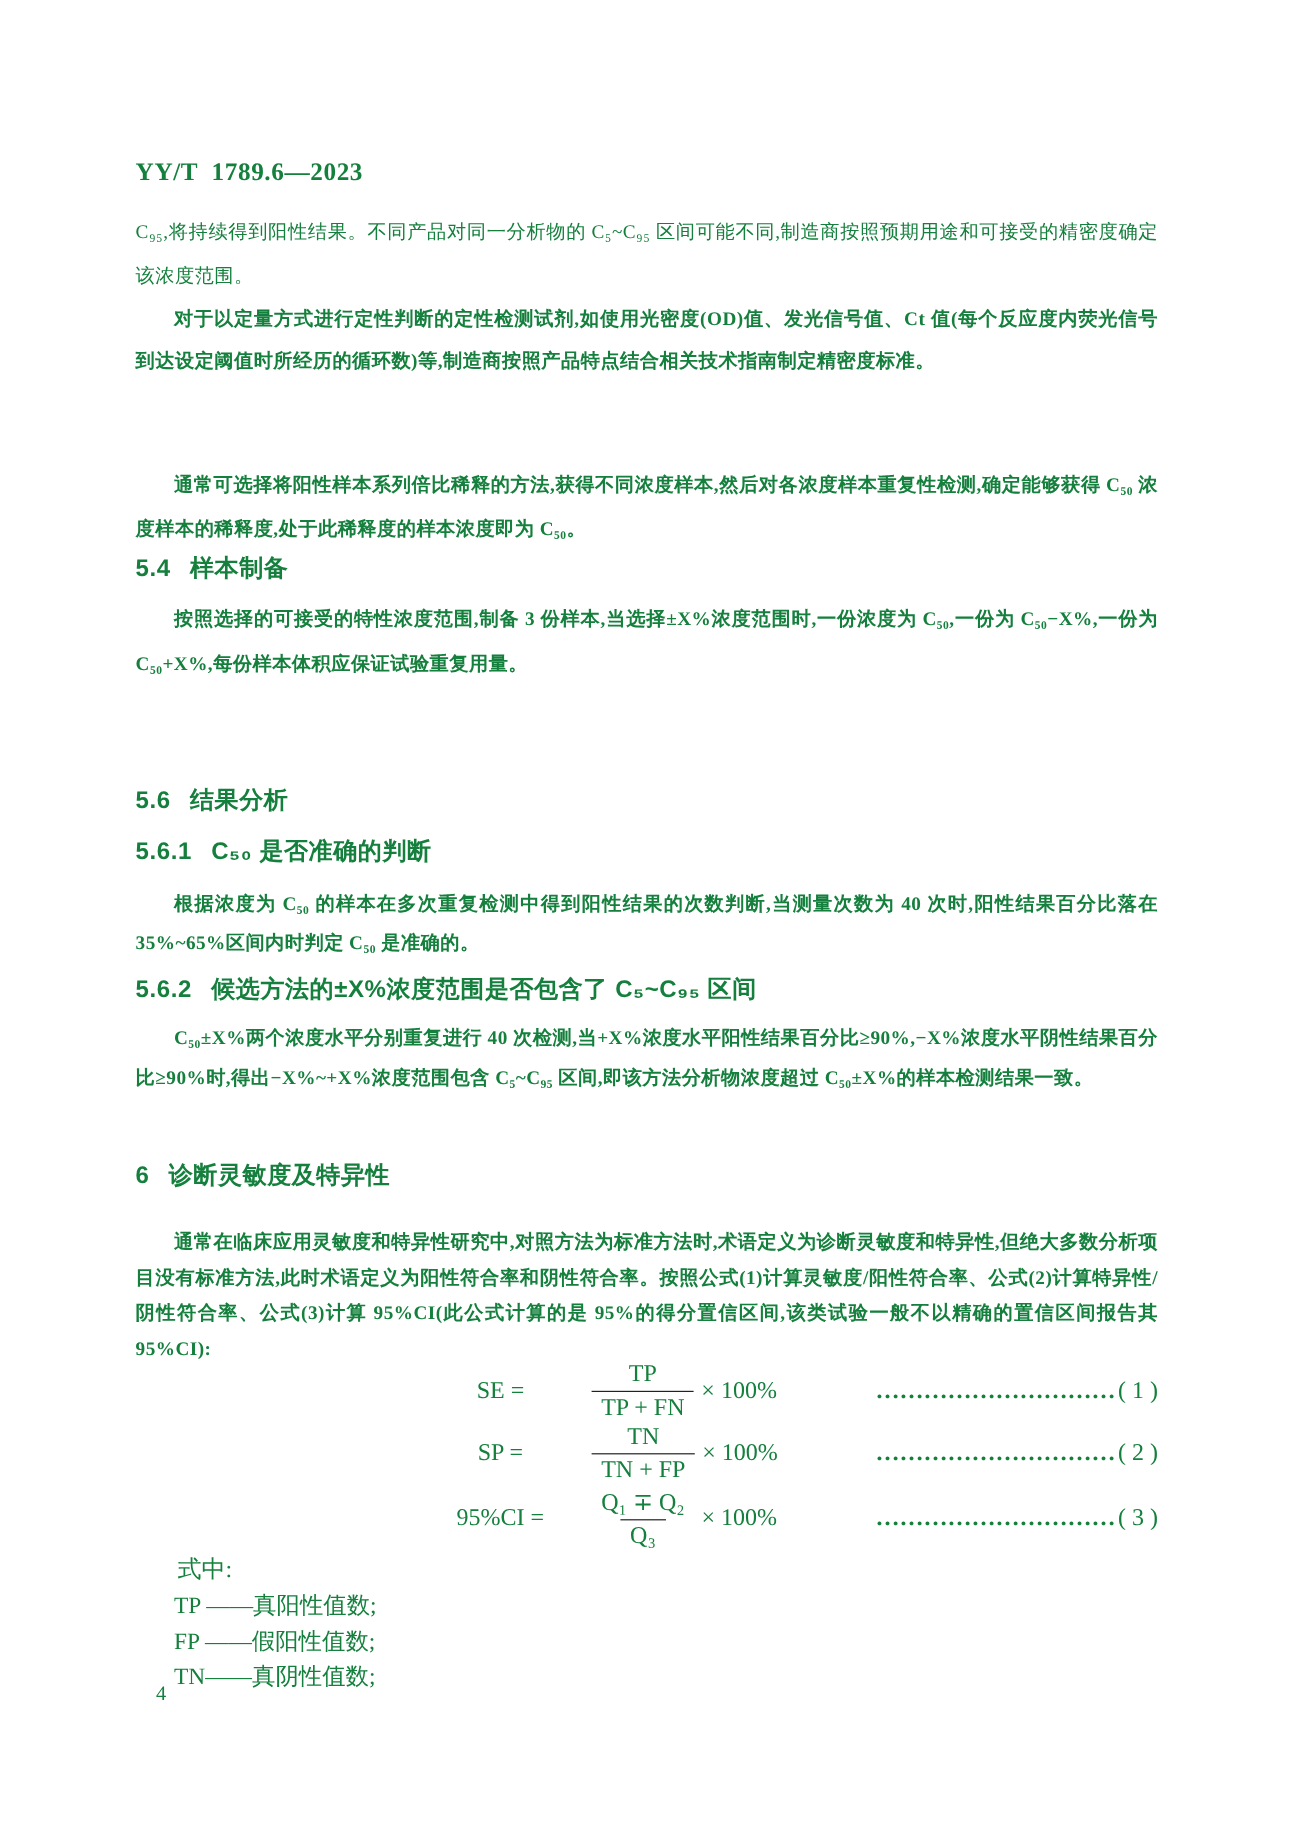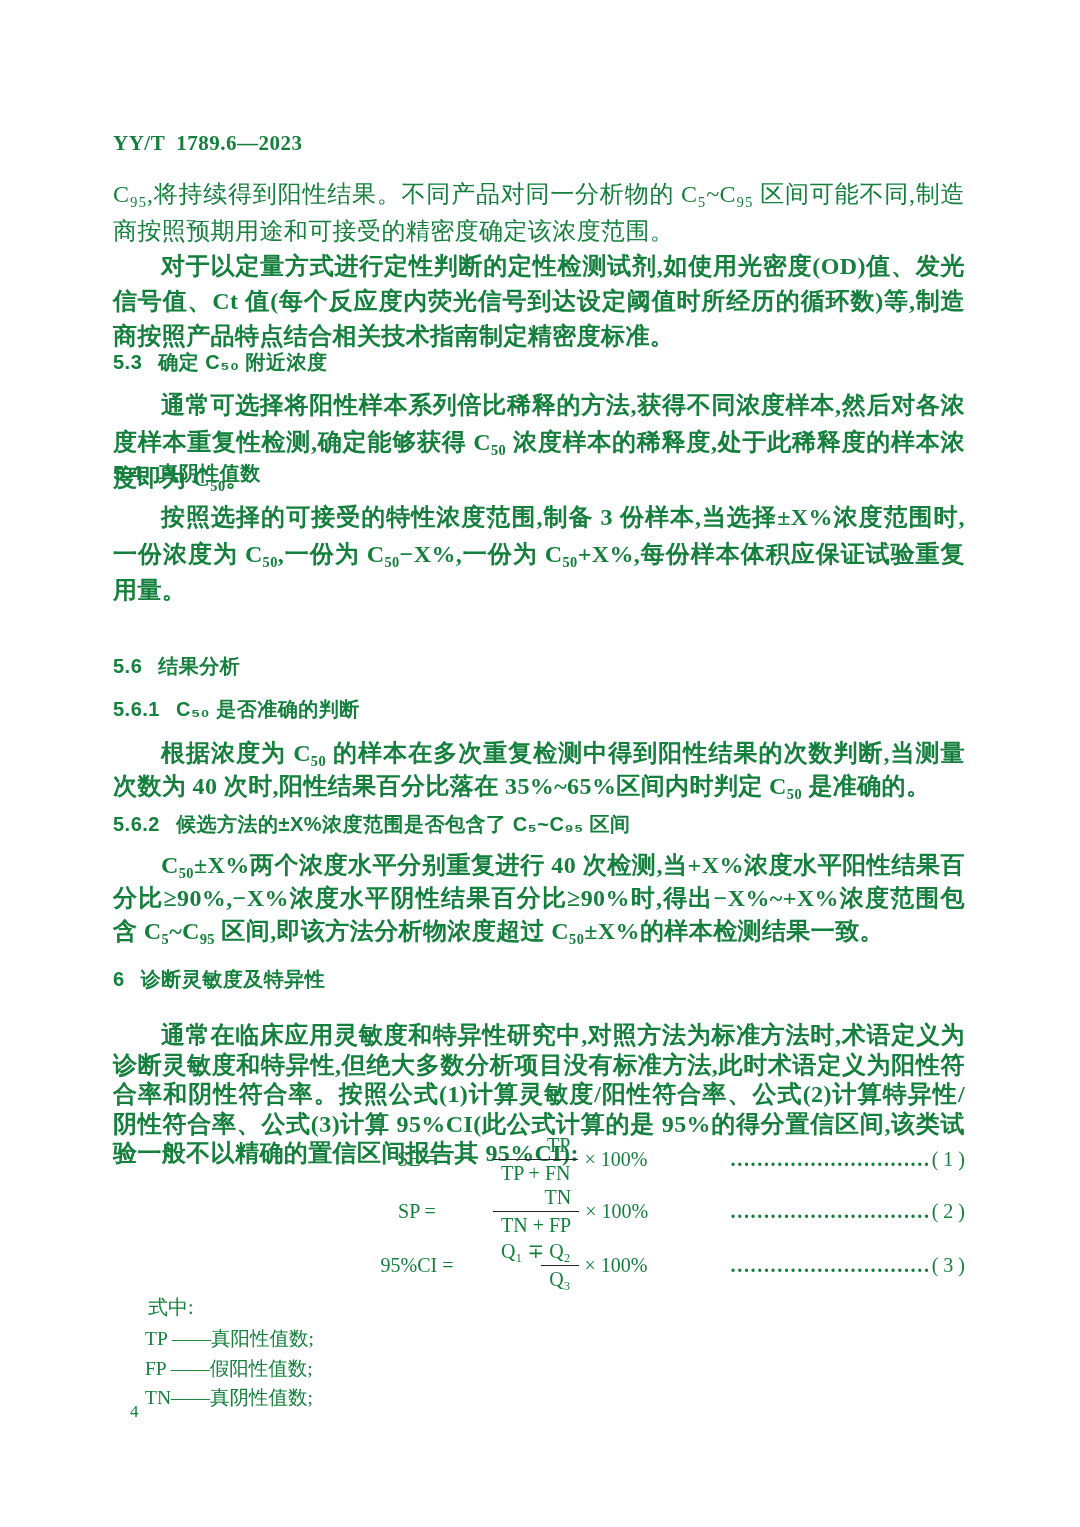--- a/index.html
+++ b/index.html
@@ -13,42 +13,42 @@
     overflow:hidden;
   }
   .blk { position:absolute; left:113px; width:852px; }
   .doc-header {
     font-weight:bold;
     font-size:21px;
     letter-spacing:0.5px;
     white-space:pre;
   }
   .body-text {
-    font-size:24px;
+    font-size:16px;
     line-height:36.5px;
     text-align:justify;
     letter-spacing:0.4px;
   }
   .indent { text-indent:2em;font-weight:bold; }
   .heading {
     font-family:"Liberation Sans","DejaVu Sans",sans-serif;
     font-weight:bold;
     font-size:20px;
     letter-spacing:0.5px;
     white-space:nowrap;
   }
   .heading .hnum { margin-right:16px; }
   .formula-row {
     position:absolute; left:113px; width:852px;
     display:flex; align-items:center;
     font-size:20px;
   }
   .eq { display:flex; align-items:center; margin-left:238px; }
   .eq-lhs { min-width:132px; text-align:center; margin-right:4px; white-space:pre; }
-  .frac { display:inline-flex; flex-direction:column; align-items:flex-end; margin:0 6px; }
+  .frac { display:inline-flex; flex-direction:column; align-items:center; margin:0 6px; }
   .frac .fnum { padding:0 8px 2px 8px; white-space:pre; }
   .frac .fden { padding:2px 8px 0 8px; border-top:1.6px solid #222; white-space:pre; }
   .eq-rhs { white-space:pre; }
   .leader { margin-left:auto; display:flex; align-items:center; }
   .leader .dots { font-weight:bold; letter-spacing:0px; }
   .leader .fno { margin-left:2px; white-space:pre; }
   .where-label { font-size:20px; }
   .where-list { font-size:19.5px; line-height:29.5px; }
   .where-list .witem { white-space:pre; }
   .page-number { font-size:17px; }
@@ -57,27 +57,24 @@
 <body>
 
 <div class="page">
 
   <div class="blk doc-header" style="top:131px">YY/T  1789.6—2023</div>
 
   <div class="blk body-text" style="top:176px">C₉₅,将持续得到阳性结果。不同产品对同一分析物的 C₅~C₉₅ 区间可能不同,制造商按照预期用途和可接受的精密度确定该浓度范围。</div>
 
   <div class="blk body-text indent" style="top:249px; line-height:35px">对于以定量方式进行定性判断的定性检测试剂,如使用光密度(OD)值、发光信号值、Ct 值(每个反应度内荧光信号到达设定阈值时所经历的循环数)等,制造商按照产品特点结合相关技术指南制定精密度标准。</div>
 
-  <div class="blk heading" style="top:349px">
-    <span class="hnum">5.3</span><span>确定 C₅₀ 附近浓度</span>
-  </div>
   <div class="blk body-text indent" style="top:387px">通常可选择将阳性样本系列倍比稀释的方法,获得不同浓度样本,然后对各浓度样本重复性检测,确定能够获得 C₅₀ 浓度样本的稀释度,处于此稀释度的样本浓度即为 C₅₀。</div>
 
   <div class="blk heading" style="top:460px">
-    <span class="hnum">5.4</span><span>真阴性值数</span>
+    <span class="hnum">5.4</span><span>样本制备</span>
   </div>
   <div class="blk body-text indent" style="top:499px">按照选择的可接受的特性浓度范围,制备 3 份样本,当选择±X%浓度范围时,一份浓度为 C₅₀,一份为 C₅₀−X%,一份为 C₅₀+X%,每份样本体积应保证试验重复用量。</div>
 
 
   <div class="blk heading" style="top:653px">
     <span class="hnum">5.6</span><span>结果分析</span>
   </div>
 
   <div class="blk heading" style="top:696px">
     <span class="hnum">5.6.1</span><span>C₅₀ 是否准确的判断</span>

